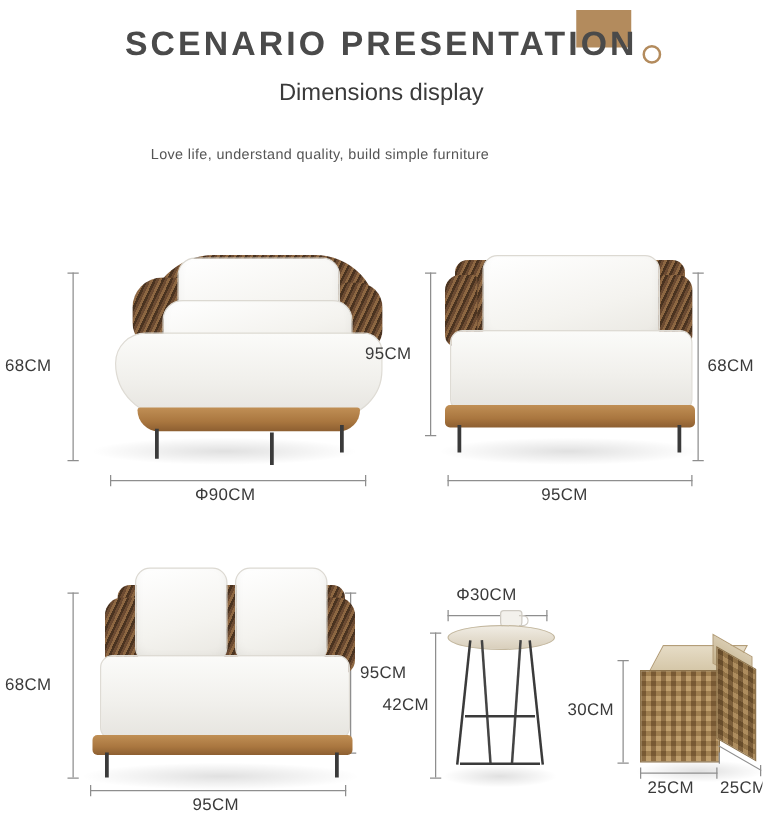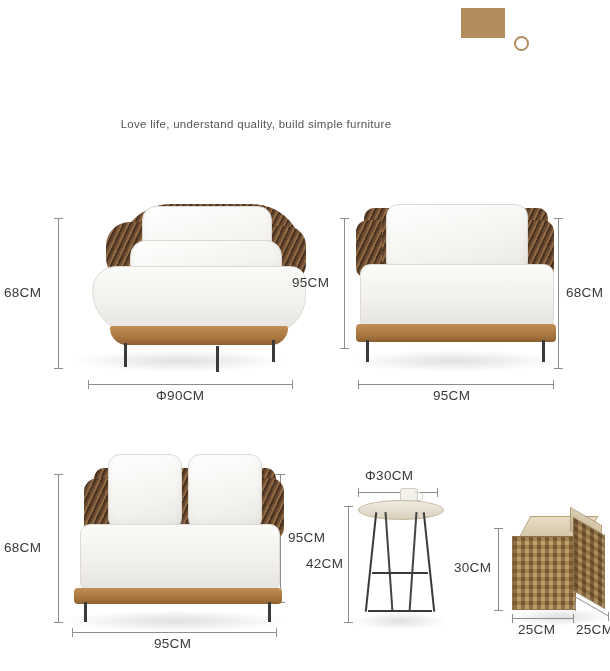--- a/index.html
+++ b/index.html
@@ -109,21 +109,23 @@
   .shadow{
     position:absolute;
     background:radial-gradient(ellipse at center, rgba(0,0,0,.12) 0%, rgba(0,0,0,0) 70%);
   }
 </style>
 </head>
 <body>
 
 <div class="header">
   <div class="accent-block"></div>
+  <div class="title">SCENARIO PRESENTATION</div>
   <div class="title-circle"></div>
+  <div class="subtitle">Dimensions display</div>
   <div class="tagline">Love life, understand quality, build simple furniture</div>
 </div>
 
 <div class="stage">
 
   <div class="item" style="left:48px;top:28px;width:250px;height:220px;">
 
     <div class="vline" style="left:10px;top:30px;height:150px;"></div>
     <div class="cap-v" style="left:6px;top:30px;"></div>
     <div class="cap-v" style="left:6px;top:180px;"></div>

